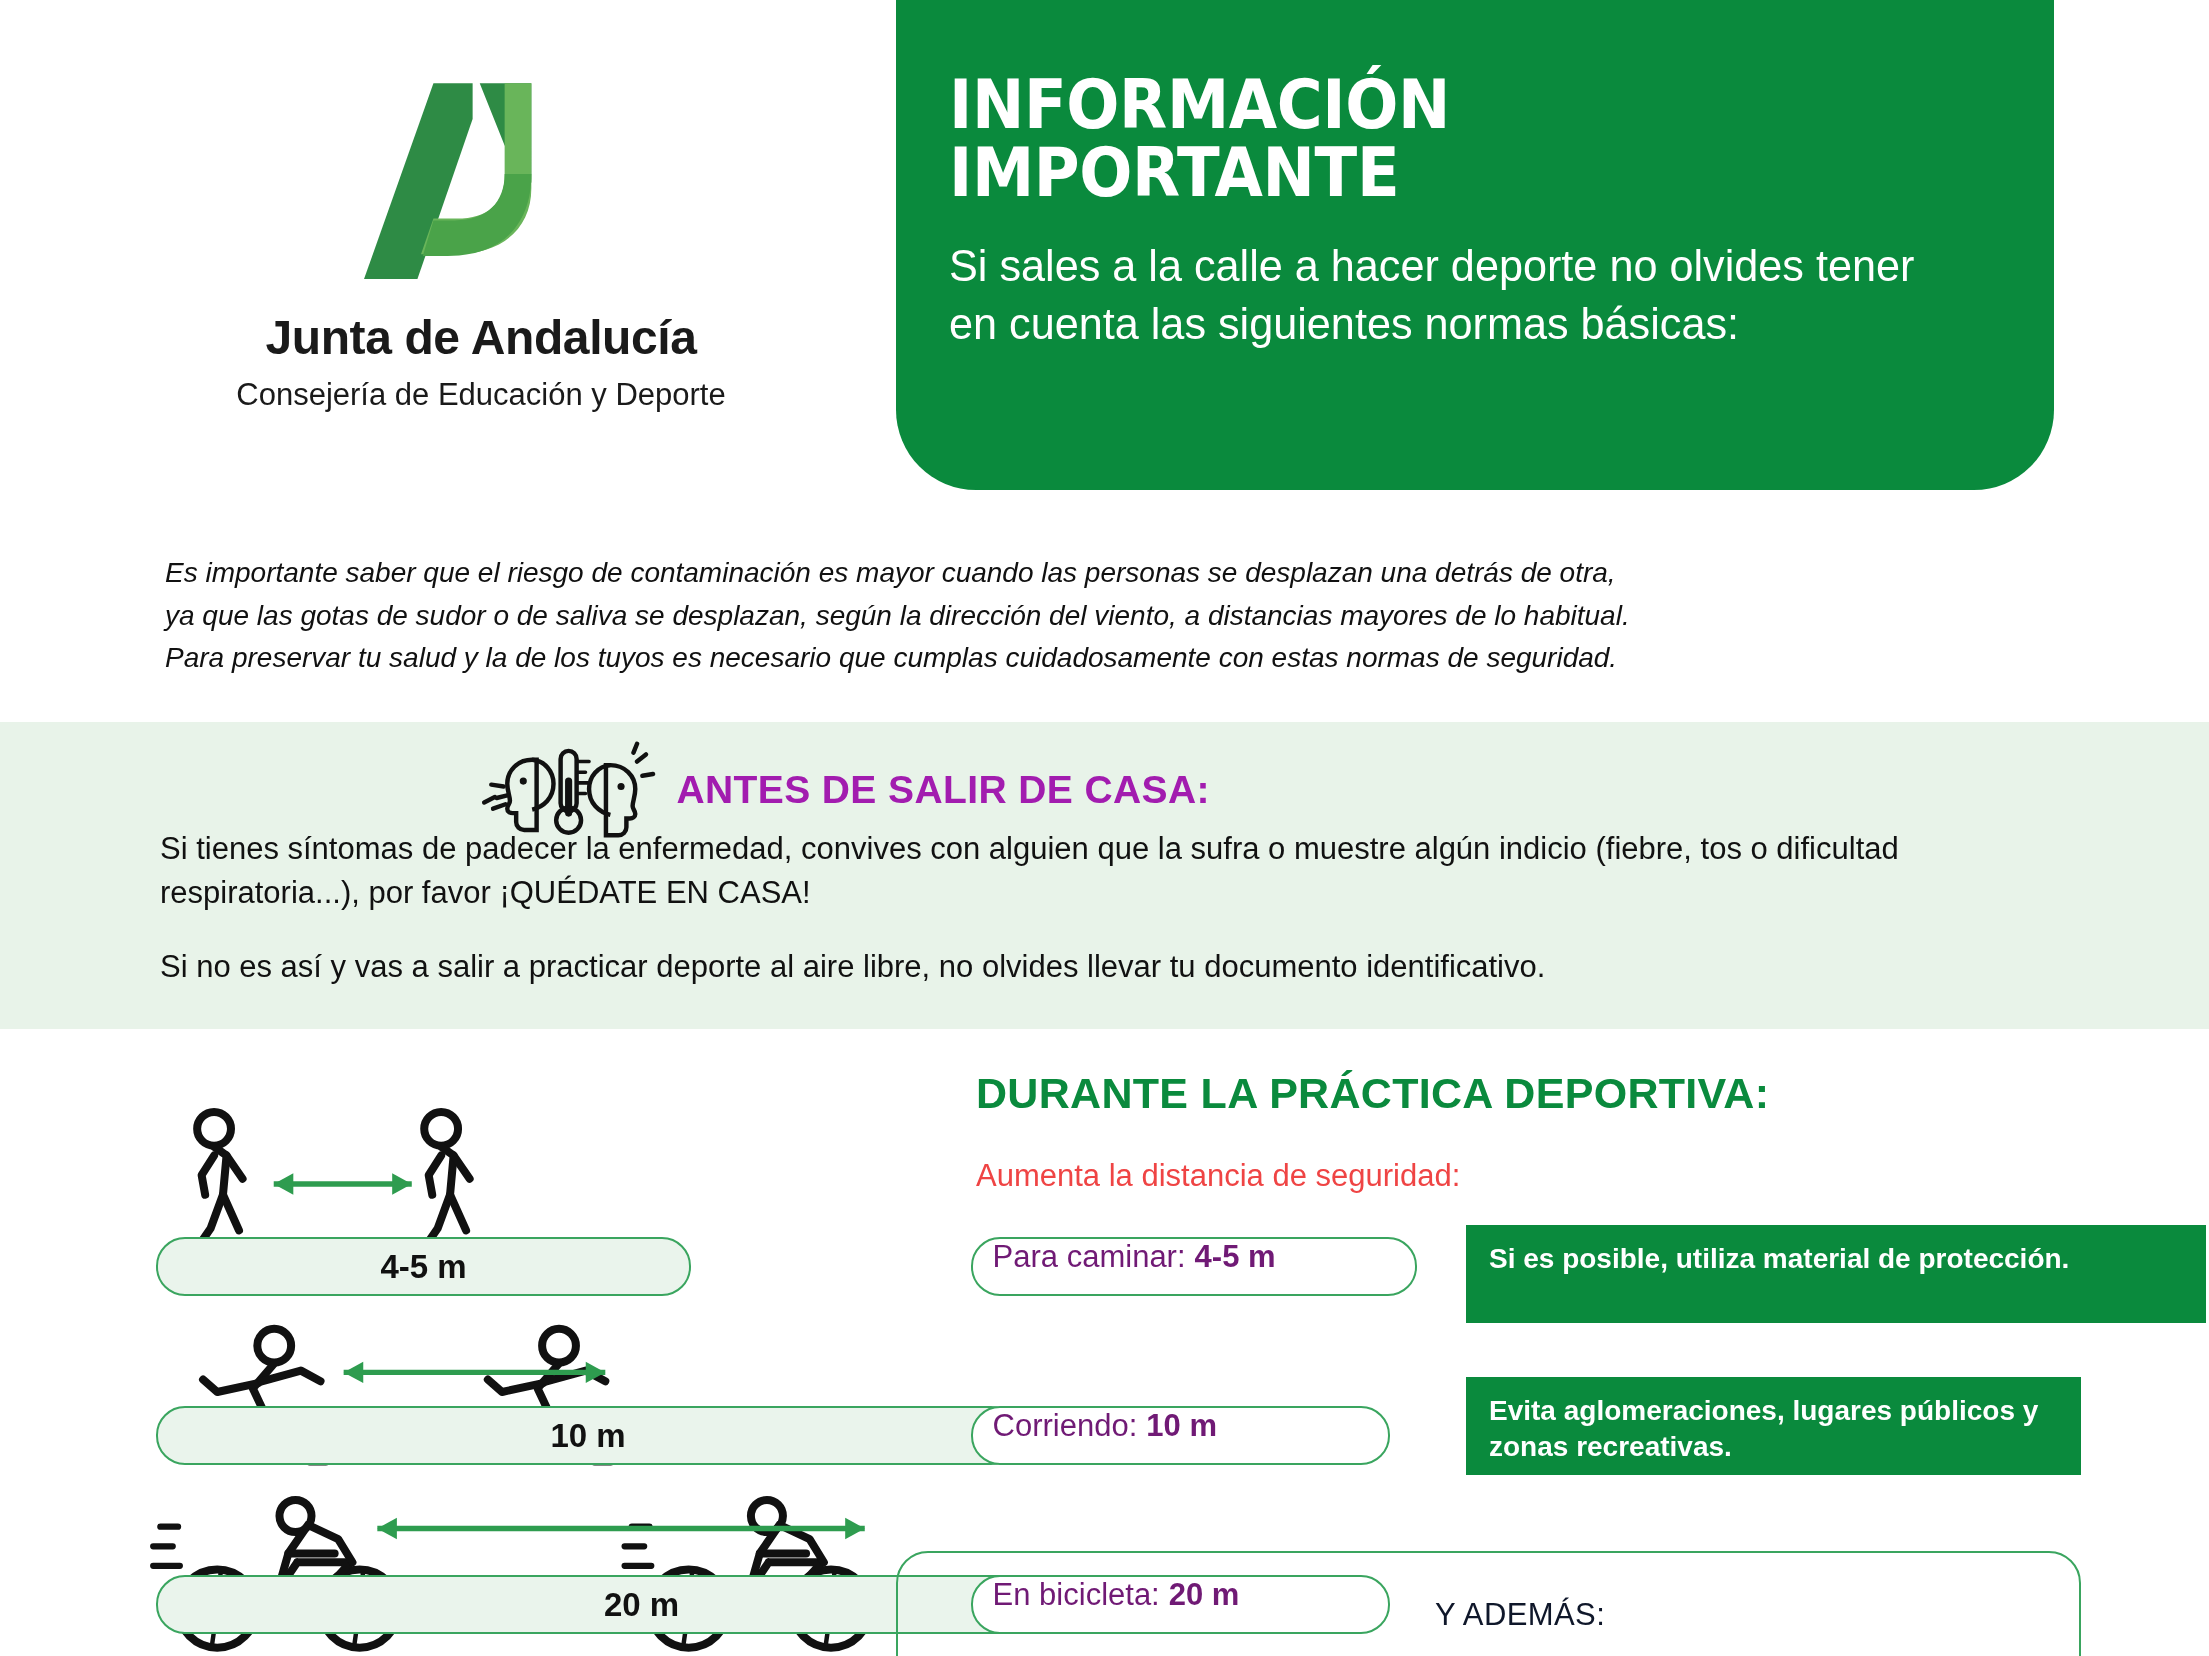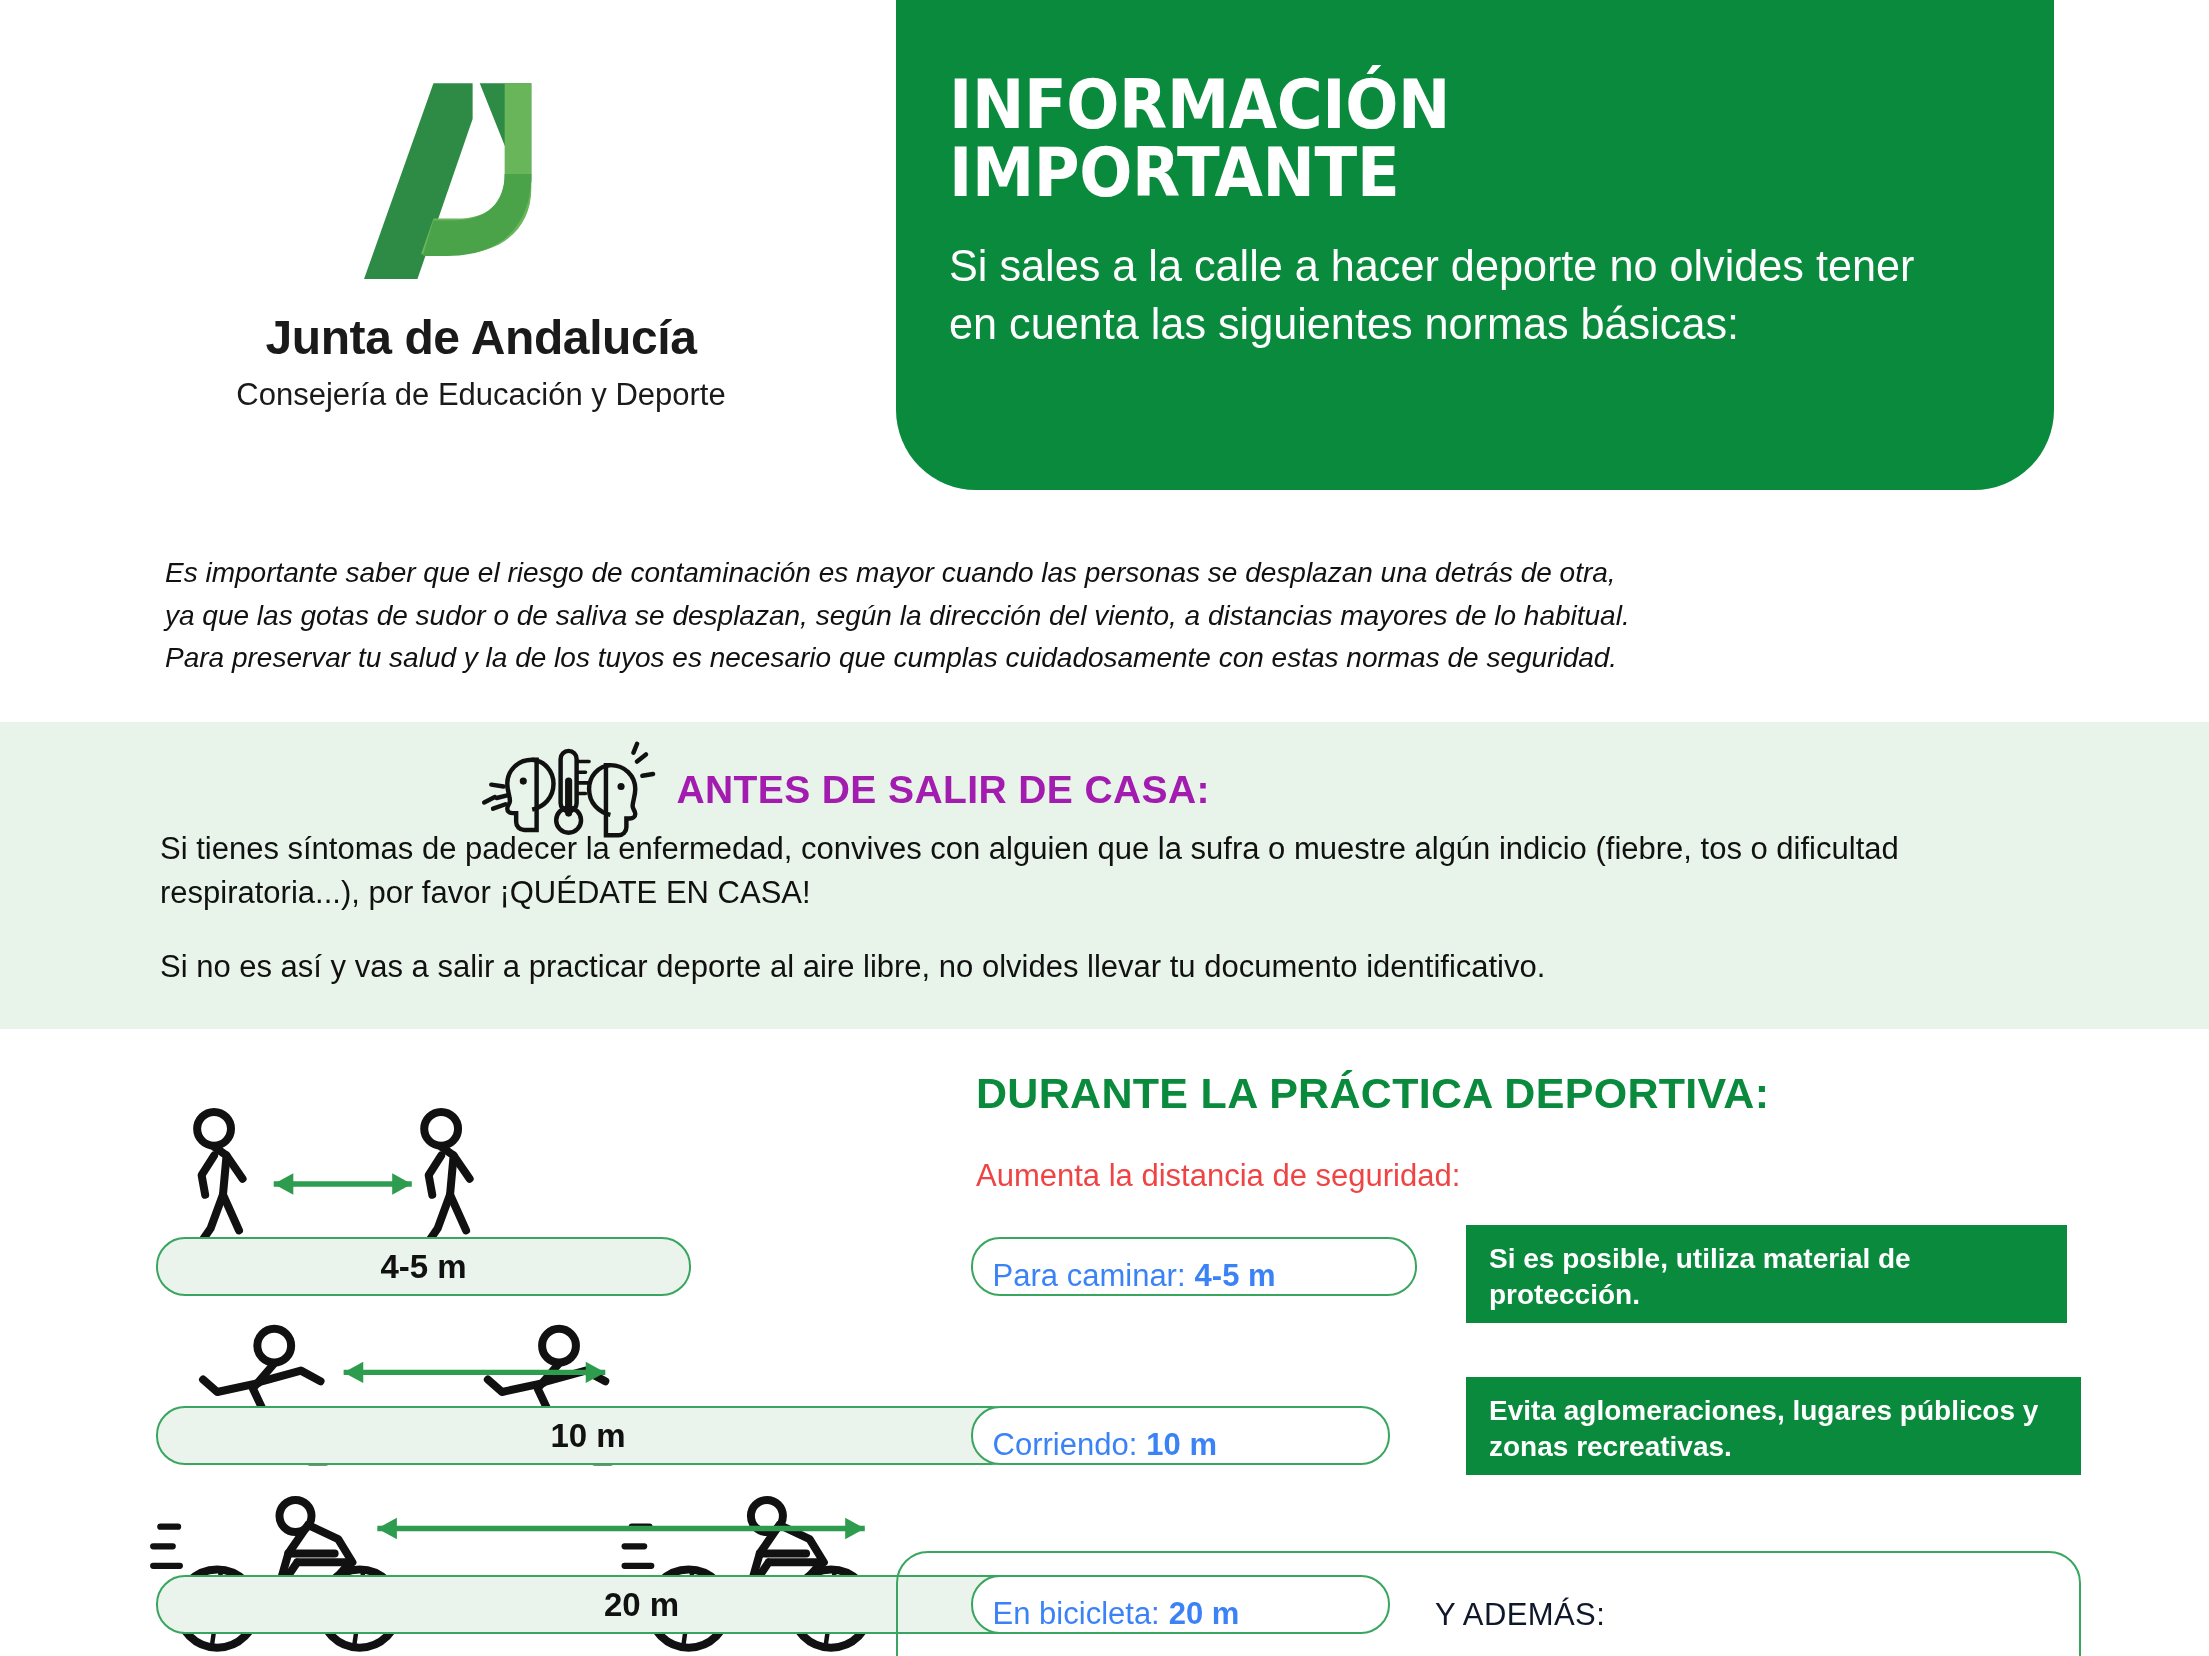--- a/index.html
+++ b/index.html
@@ -118,23 +118,23 @@
     font-size: 31px; color: #ef4444;
   }
 
   
   .pill {
     position: absolute;
     height: 59px;
     border: 2.2px solid #3aa55f;
     border-radius: 29px;
     background: #ffffff;
-    display: flex; align-items: flex-end;
+    display: flex; align-items: flex-start;
     padding-left: 19.6px;
-    font-size: 31px; color: #3b82f6;
+    font-size: 31px; color: #701a75;
   }
   .pill b { font-weight: bold; margin-left: 9px; }
 
   
   .rail {
     position: absolute;
     height: 59px;
     border: 2.2px solid #3aa55f;
     border-radius: 29px;
     background: #eaf4ec;
@@ -315,21 +315,21 @@
     <path d="M786 50 l-22 -12 0 24 z" fill="#2e9c4f"></path>
   </svg>
   <div class="rail" style="left:156px; top:1575px; width:971px;">
     <span>20 m</span>
   </div>
   <div class="pill" style="left:971px; top:1575px; width:419px;">
     <span>En bicicleta:</span>
     <b>20 m</b>
   </div>
 
-  <div class="gbox" style="left:1466px; top:1225px; width:601px; height:98px;">
+  <div class="gbox" style="left:1466px; top:1225px; width:740px; height:98px;">
     <span>Si es posible, utiliza material de protección.</span>
   </div>
   <div class="gbox" style="left:1466px; top:1377px; width:615px; height:98px;">
     <span>Evita aglomeraciones, lugares públicos y zonas recreativas.</span>
   </div>
 
   <div class="ademas-box"></div>
   <div class="y-ademas">Y ADEMÁS:</div>
 
 </div>

